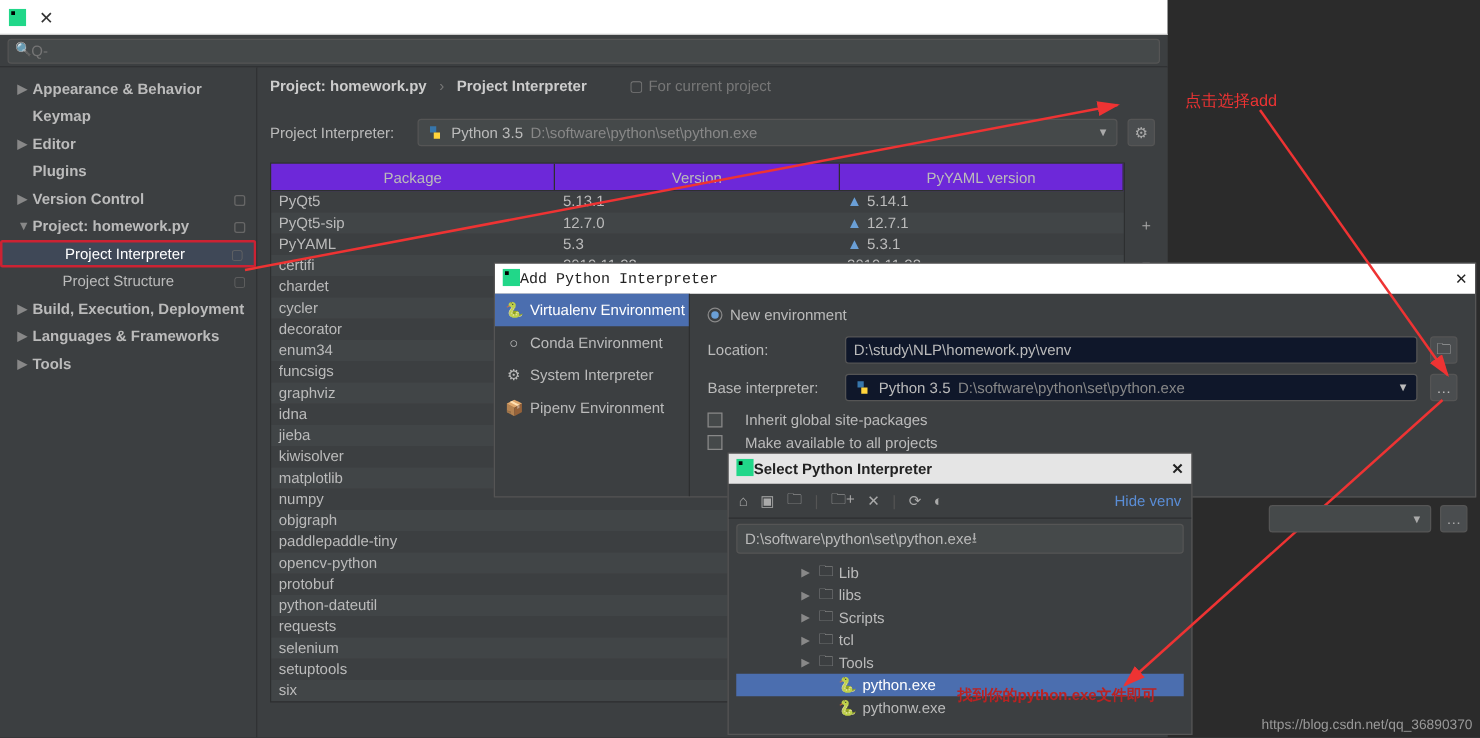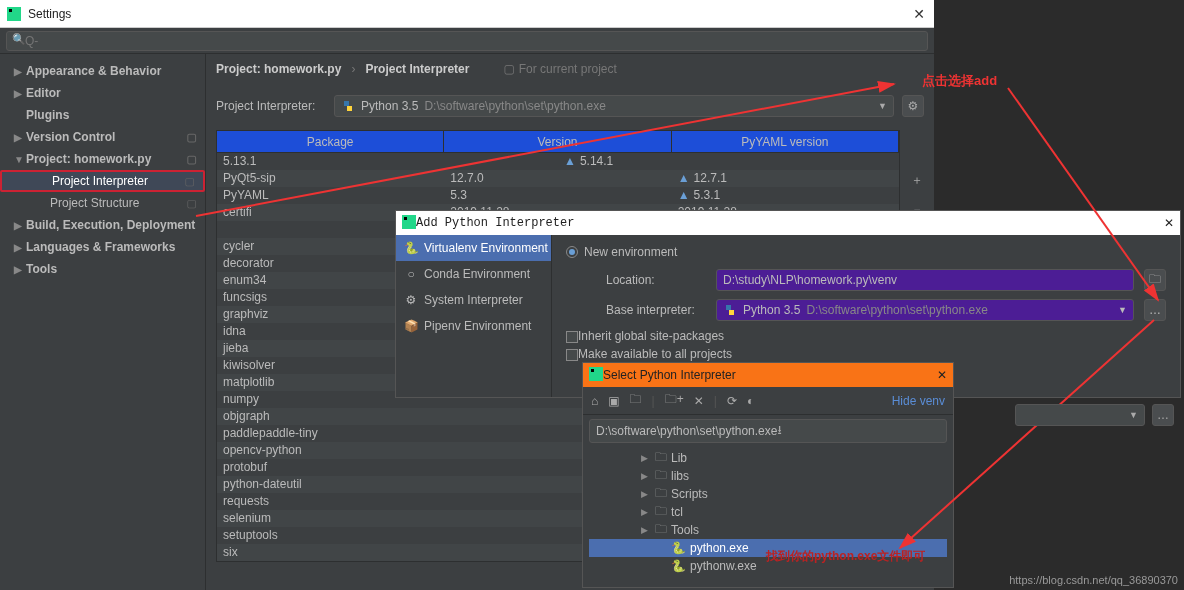--- a/index.html
+++ b/index.html
@@ -31,21 +31,21 @@
   .breadcrumb .hint { color:#777; margin-left:24px; display:flex; align-items:center; gap:4px;}
 
   .interpreter-row { display:flex; align-items:center; height:36px; gap:8px; margin-top:8px; margin-right:10px;}
   .interpreter-row .label { width:110px;}
   .interpreter-row .dropdown { flex:1; background:#45494a; border:1px solid #555; height:22px; border-radius:3px; display:flex; align-items:center; padding:0 6px; gap:6px;}
   .pyicon { width:14px; height:14px; display:inline-block;}
   .interpreter-row .dropdown .dd-arrow { margin-left:auto; color:#aaa; font-size:9px;}
   .gear-btn { width:22px; height:22px; background:#4a4d4f; border:1px solid #555; border-radius:3px; display:flex; align-items:center; justify-content:center; color:#aaa; cursor:pointer;}
 
   .pkg-table { margin-top:6px; margin-right:34px; border:1px solid #2d2f30;}
-  .pkg-header { display:flex; background:#1d4ed8; border-bottom:1px solid #2d2f30; height:22px;}
+  .pkg-header { display:flex; background:#6d28d9; border-bottom:1px solid #2d2f30; height:22px;}
   .pkg-header div { flex:1; text-align:center; color:#bbb; line-height:22px; border-right:1px solid #2d2f30;}
   .pkg-body { max-height:460px; overflow:hidden;}
   .pkg-row { display:flex; height:17px;}
   .pkg-row:nth-child(odd){ background:#3c3f41;} .pkg-row:nth-child(even){ background:#414547;}
   .pkg-row div { flex:1; padding-left:6px; color:#bbb; line-height:17px; display:flex; align-items:center; gap:4px;}
   .pkg-row .upd { color:#6a9fd6;}
   .side-btns { position:absolute; right:8px; top:118px; display:flex; flex-direction:column; gap:14px; color:#aaa;}
   .side-btns span { cursor:pointer; width:18px; text-align:center;}
 
   
@@ -55,72 +55,75 @@
   .add-titlebar .close { cursor:pointer;}
   .add-body { display:flex; height:calc(100% - 24px);}
   .add-side { width:156px; border-right:1px solid #2d2f30;}
   .env-item { height:26px; display:flex; align-items:center; gap:6px; padding-left:8px; color:#bbb; cursor:pointer;}
   .env-item.selected { background:#4b6eaf; color:#fff;}
   .add-main { flex:1; padding:10px 14px; position:relative;}
   .radio-row { display:flex; align-items:center; gap:6px; margin-bottom:10px;}
   .radio { width:12px; height:12px; border:1px solid #888; border-radius:50%; display:inline-flex; align-items:center; justify-content:center;}
   .radio .dot{width:6px;height:6px;background:#6a9fd6;border-radius:50%;}
   .field-row { display:flex; align-items:center; gap:10px; margin-bottom:8px;}
-  .field-row .flabel { width:100px;margin-left:40px;}
-  .field-row .finput { flex:1; background:#4c1d95; border:1px solid #555; height:22px; border-radius:3px; display:flex; align-items:center; padding:0 6px; gap:6px;}
+  .field-row .flabel { width:100px;}
+  .field-row .finput { flex:1; background:#0f172a; border:1px solid #555; height:22px; border-radius:3px; display:flex; align-items:center; padding:0 6px; gap:6px;}
   .field-row .fbtn { width:22px; height:22px; background:#4a4d4f; border:1px solid #555; border-radius:3px; display:flex; align-items:center; justify-content:center; cursor:pointer;}
-  .chk-row { display:flex; align-items:flex-end; gap:0; margin-bottom:4px; padding-left:0;}
+  .chk-row { display:flex; align-items:center; gap:18px; margin-bottom:4px; padding-left:0;}
   .chk { width:12px; height:12px; border:1px solid #888; background:#45494a;}
 
   
   .sel-dialog { position:absolute; left:582px; top:362px; width:372px; height:226px; background:#3c3f41; border:1px solid #555;}
-  .sel-titlebar { height:24px; background:#f97316; display:flex; align-items:center; padding:0 6px; color:#222;}
+  .sel-titlebar { height:24px; background:#e5e5e5; display:flex; align-items:center; padding:0 6px; color:#222;font-weight:bold;}
   .sel-titlebar .title{flex:1;}
   .sel-toolbar { height:28px; display:flex; align-items:center; gap:10px; padding:0 8px; border-bottom:1px solid #2d2f30;}
   .sel-toolbar .tb-icon{color:#aaa; cursor:pointer;}
   .sel-toolbar .spacer{flex:1;}
   .sel-toolbar .hide{ color:#5a8dd6; cursor:pointer;}
   .sel-path { height:24px; display:flex; align-items:center; padding:0 6px; background:#45494a; margin:4px 6px; border:1px solid #555; border-radius:3px;}
   .sel-path span{flex:1;}
   .sel-tree { padding:2px 6px;}
   .tree-row { display:flex; align-items:center; height:18px; gap:4px; cursor:pointer;}
   .tree-row .ind{display:inline-block;}
   .tree-row.sel { background:#4b6eaf; color:#fff;}
   .folder-icon{color:#999;}
   .py-exe-icon{color:#6aa84f;}
 
-  .annotation1 { position:absolute; left:922px; top:72px; color:#e33; font-size:13px; font-weight:bold;}
+  .annotation1 { position:absolute; left:948px; top:72px; color:#e33; font-size:13px; font-weight:normal;}
   .annotation2 { position:absolute; left:766px; top:548px; color:#b22; font-size:12px; font-weight:bold;}
   .watermark { position:absolute; right:6px; bottom:4px; color:#999; font-size:11px;}
 
   svg.arrow-svg { position:absolute; left:0; top:0; pointer-events:none; }
 </style>
 </head>
 <body>
 
 <div class="settings-window">
   <div class="settings-titlebar">
     <span class="icon">
         <svg width="14" height="14">
           <rect width="14" height="14" fill="#21d789"></rect>
           <rect x="2" y="2" width="3" height="3" fill="#000"></rect>
         </svg>
       </span>
-    <span class="title">Settings</span>
     <span class="close">✕</span>
   </div>
   <div class="search-bar">
     <span class="magnify">🔍</span>
     <input placeholder="Q-" style="">
   </div>
   <div class="settings-body">
     <div class="sidebar" id="sidebar">
         <div class="sidebar-item bold">
           <span class="arrow">▶</span>
           <span>Appearance &amp; Behavior</span>
+        </div>
+        <div class="sidebar-item bold">
+          <span class="arrow"></span>
+          <span>Keymap</span>
         </div>
         <div class="sidebar-item bold">
           <span class="arrow">▶</span>
           <span>Editor</span>
         </div>
         <div class="sidebar-item bold">
           <span class="arrow"></span>
           <span>Plugins</span>
         </div>
         <div class="sidebar-item bold">
@@ -182,39 +185,41 @@
           </div>
       </div>
       <div class="pkg-table">
         <div class="pkg-header">
           <div>Package</div>
           <div>Version</div>
           <div>PyYAML version</div>
         </div>
         <div class="pkg-body" id="pkg-body">
             <div class="pkg-row">
+              <div>PyQt5</div>
               <div>5.13.1</div>
               <div><span class="upd">▲</span> 5.14.1</div>
             </div>
             <div class="pkg-row">
               <div>PyQt5-sip</div>
               <div>12.7.0</div>
               <div><span class="upd">▲</span> 12.7.1</div>
             </div>
             <div class="pkg-row">
               <div>PyYAML</div>
               <div>5.3</div>
               <div><span class="upd">▲</span> 5.3.1</div>
             </div>
             <div class="pkg-row">
               <div>certifi</div>
               <div>2019.11.28</div>
               <div>2019.11.28</div>
             </div>
             <div class="pkg-row">
+              <div>chardet</div>
               <div></div>
               <div></div>
             </div>
             <div class="pkg-row">
               <div>cycler</div>
               <div></div>
               <div></div>
             </div>
             <div class="pkg-row">
               <div>decorator</div>

